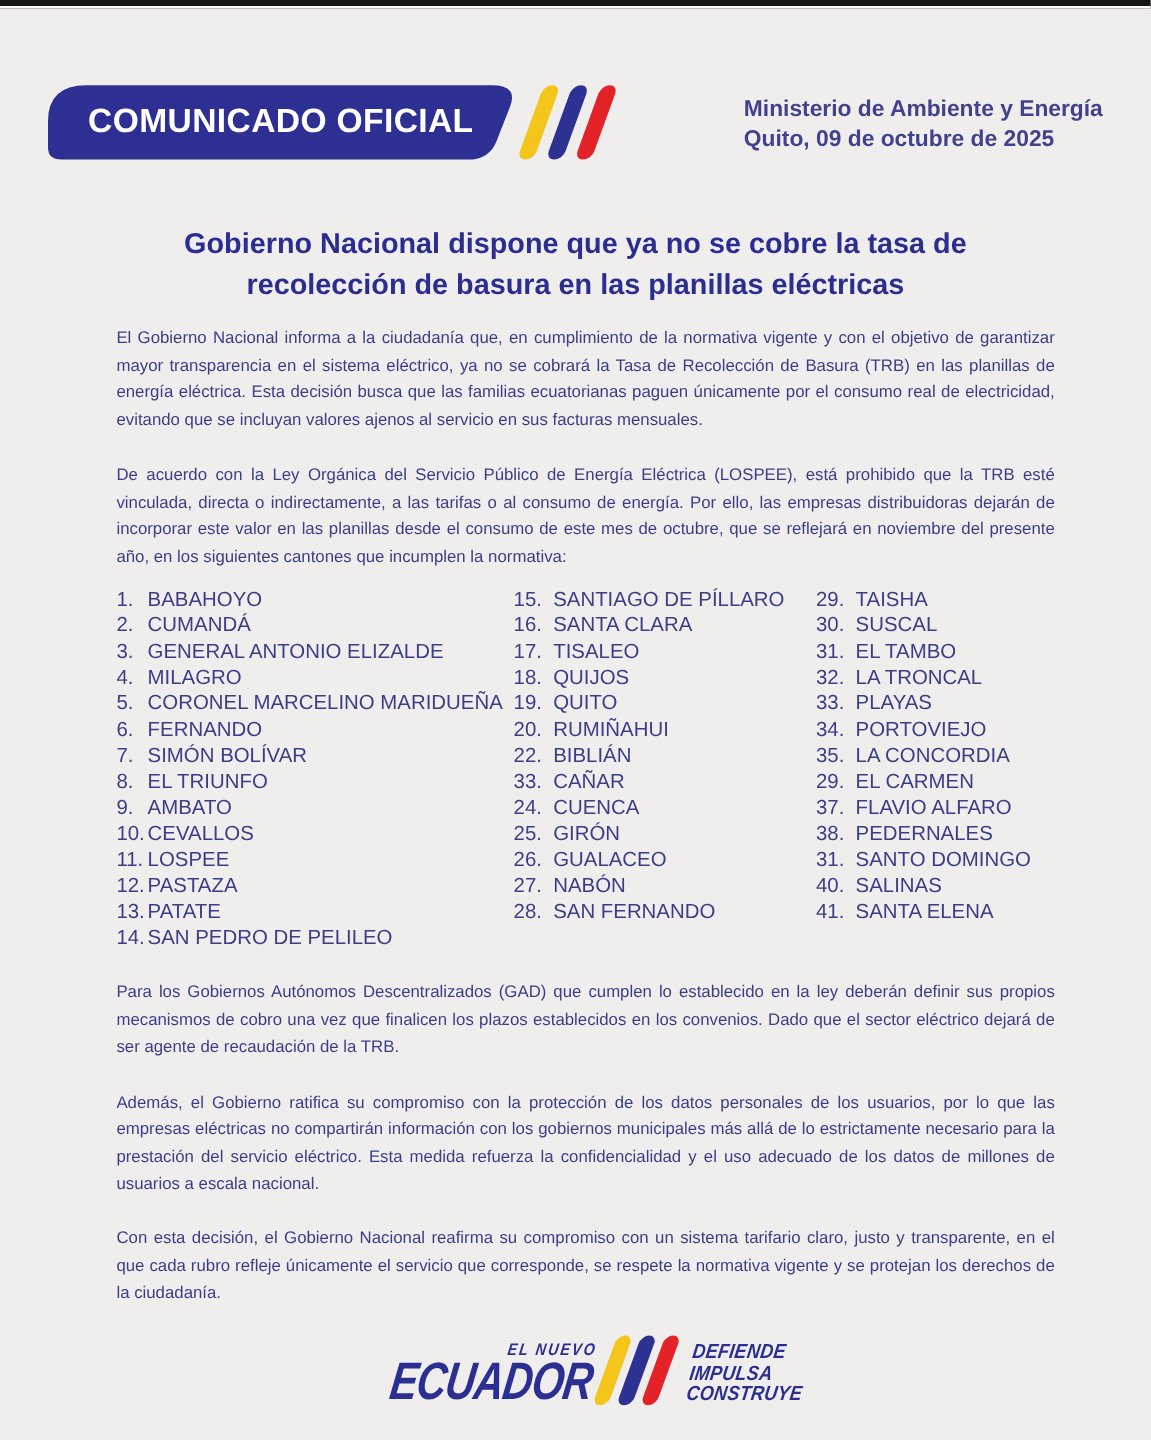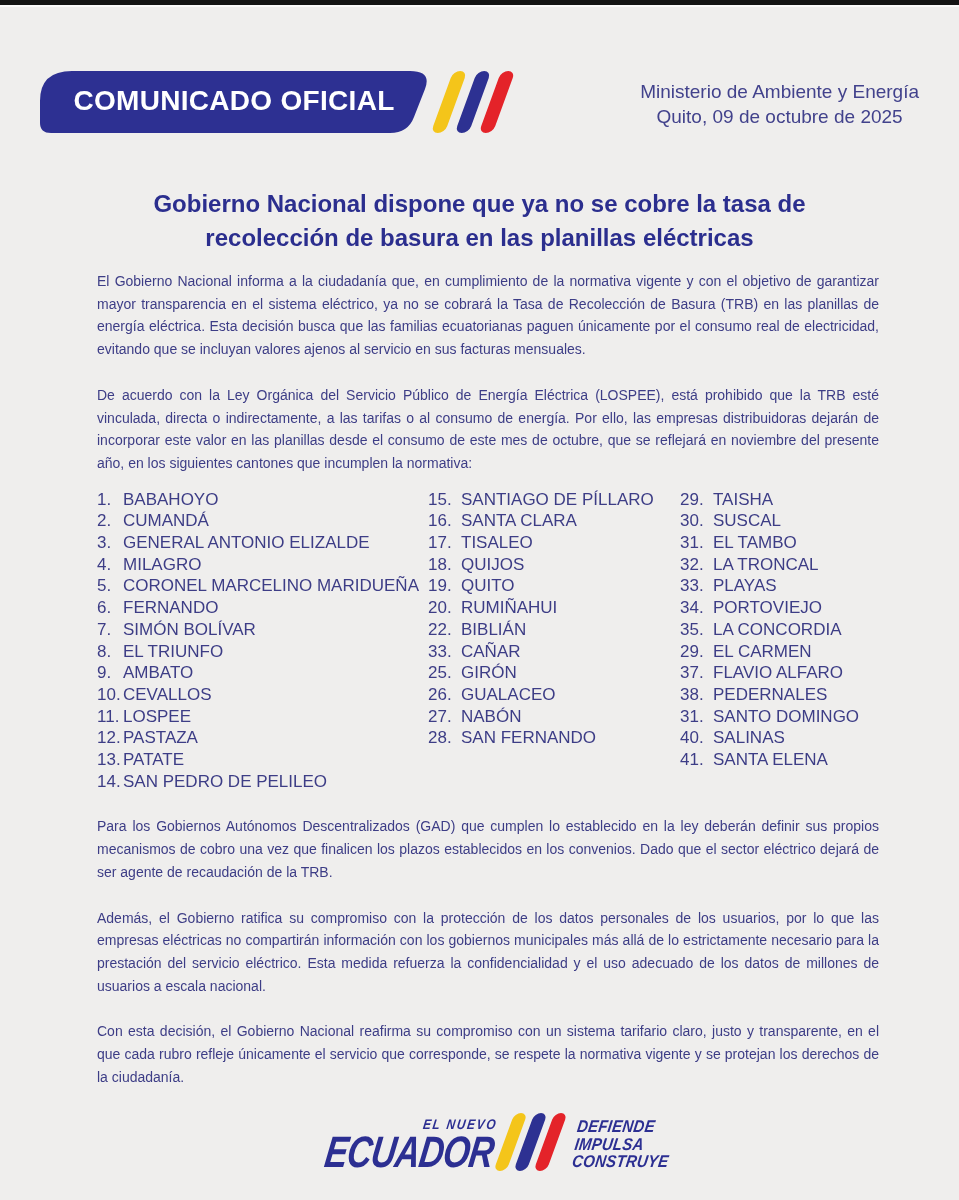--- a/index.html
+++ b/index.html
@@ -13,21 +13,21 @@
 
   
   .header{display:flex;justify-content:space-between;align-items:flex-start;margin:62px 40px 0 38px;}
   .badge-wrap{position:relative;width:492px;height:68px;flex:0 0 auto;}
   .badge-wrap svg{position:absolute;left:0;top:0;}
   .badge-label{
     position:absolute;left:20px;top:0;width:352px;height:64px;
     display:flex;align-items:center;justify-content:center;
     color:#ffffff;font-weight:bold;font-size:28px;letter-spacing:.3px;white-space:nowrap;
   }
-  .ministry{ text-align:center;font-weight:normal;font-size:19px;line-height:25px;color:#42428c;margin-top:10px;}
+  .ministry{ text-align:left;font-weight:bold;font-size:19px;line-height:25px;color:#42428c;margin-top:10px;}
 
   
   .doc-title{
     width:700px;margin:50px auto 0;text-align:center;
     font-weight:bold;font-size:24px;line-height:34px;color:#2b2e8e;
   }
 
   
   .body-par{
     margin:23px 80px 0 97px;text-align:justify;
@@ -174,20 +174,24 @@
       </li>
     <li>
         <span class="num">22.</span>
         <span>BIBLIÁN</span>
       </li>
     <li>
         <span class="num">33.</span>
         <span>CAÑAR</span>
       </li>
     <li>
+        <span class="num">24.</span>
+        <span>CUENCA</span>
+      </li>
+    <li>
         <span class="num">25.</span>
         <span>GIRÓN</span>
       </li>
     <li>
         <span class="num">26.</span>
         <span>GUALACEO</span>
       </li>
     <li>
         <span class="num">27.</span>
         <span>NABÓN</span>

